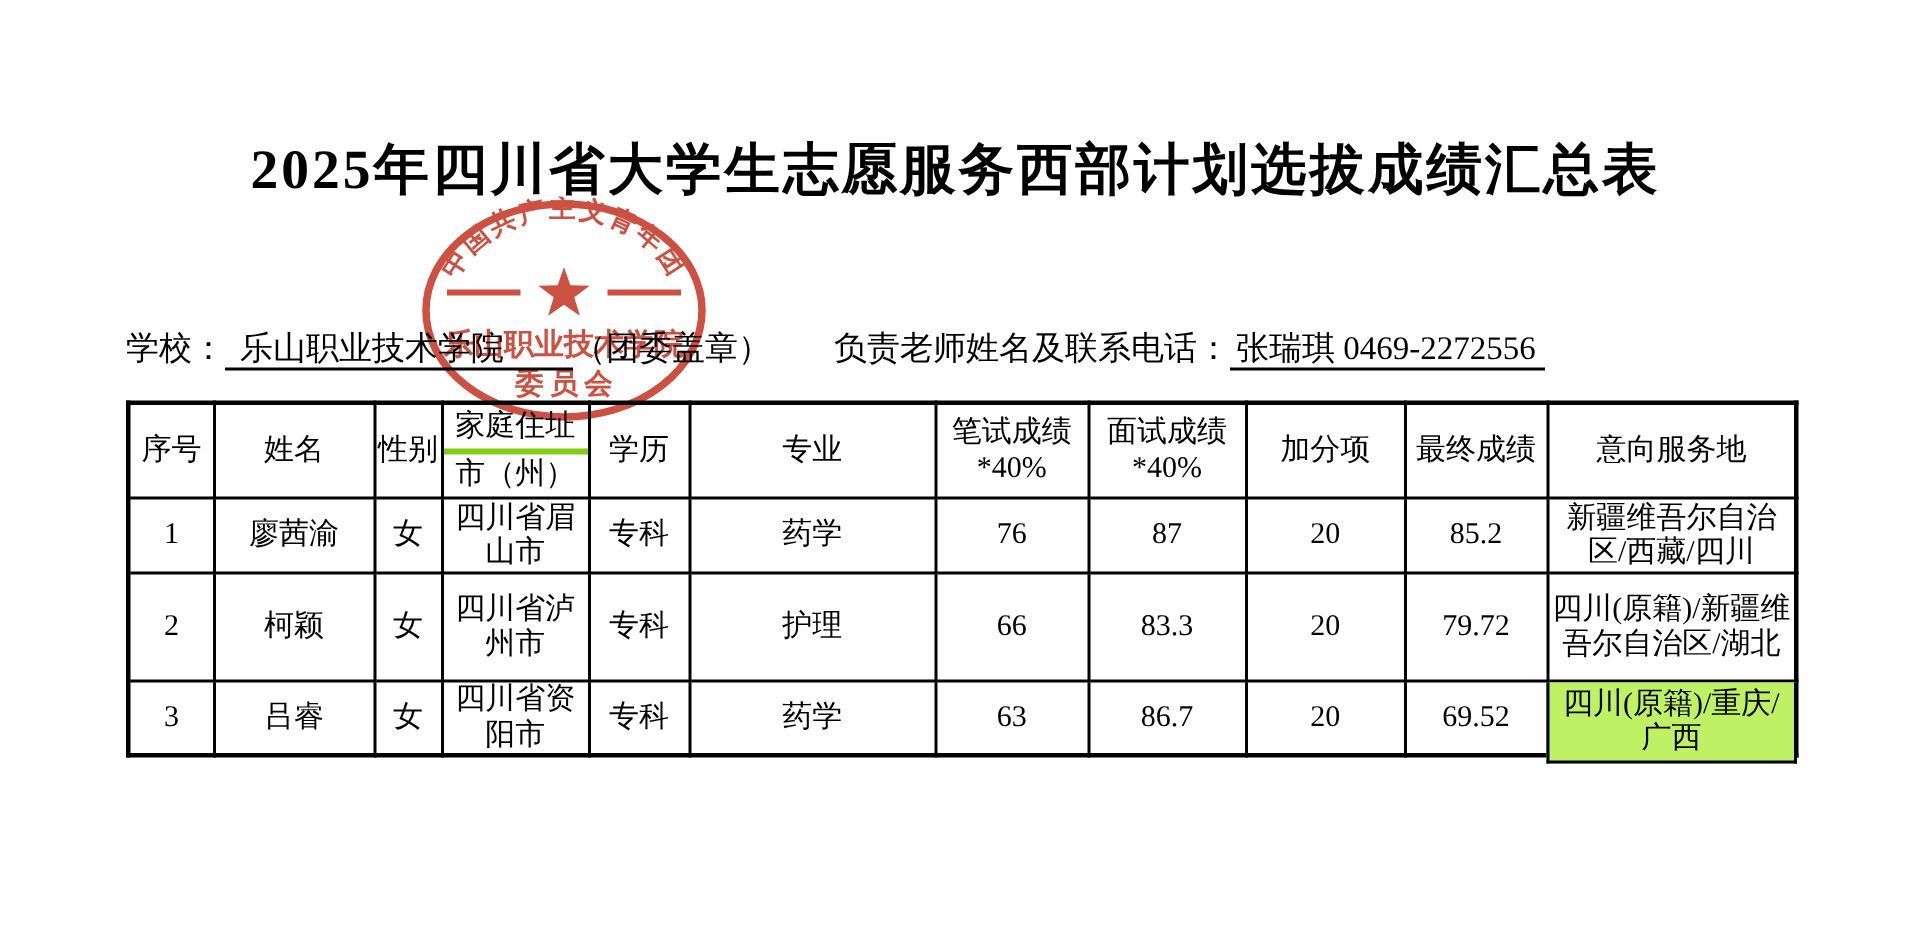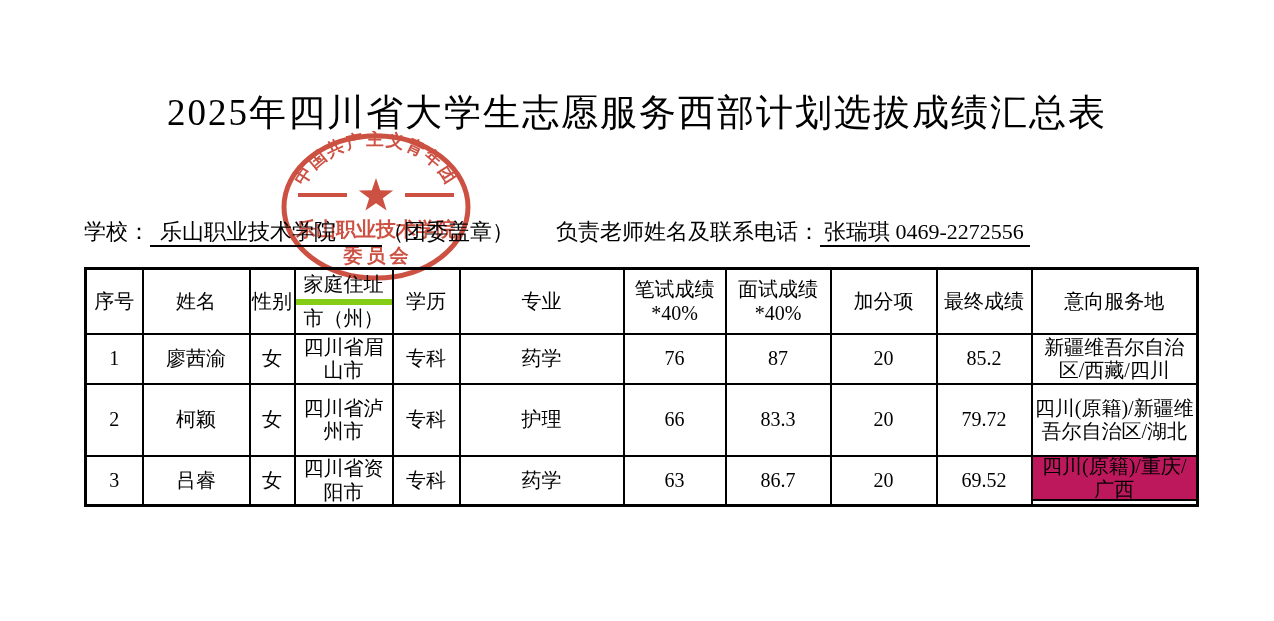--- a/index.html
+++ b/index.html
@@ -8,21 +8,21 @@
     width: 1274px; height: 621px;
     background: #ffffff;
     font-family: "Liberation Serif", "DejaVu Serif", serif;
     color: #000;
   }
   .page { position: relative; width: 1274px; height: 621px; overflow: hidden; background: #fff; }
 
   .title {
     position: absolute; top: 88px; left: 0; width: 100%;
     margin: 0; text-align: center;
-    font-size: 37px; font-weight: normal; letter-spacing: 2px;
+    font-size: 37px; font-weight: bold; letter-spacing: 2px;
     white-space: nowrap;
   }
 
   .school-line {
     position: absolute; top: 219px; left: 84px;
     font-size: 22px; line-height: 26px; white-space: nowrap;
   }
   .u { border-bottom: 2px solid #000; padding-bottom: 1px; }
   .school-name { padding-left: 10px; padding-right: 46px; }
   .contact { padding-left: 4px; padding-right: 6px; }
@@ -47,31 +47,31 @@
   .score-table th, .score-table td {
     border: 2px solid #000;
     text-align: center; vertical-align: middle;
     font-weight: normal; padding: 0; line-height: 1.18;
   }
   table.score-table { border: 3px solid #000; }
   .score-table thead tr { height: 52px; }
   .score-table tr.row-1 { height: 50px; }
   .score-table tr.row-2 { height: 72px; }
   .score-table tr.row-3 { height: 48px; }
-  .split-top { border-bottom: 6px solid #84cc16; padding: 3px 0 2px; }
+  .split-top { border-bottom: 4px solid #84cc16; padding: 3px 0 2px; }
   .split-bottom { padding: 2px 0 3px; }
   .bold { font-weight: bold; border-radius: 10px; }
   .num-cell { font-weight: bold; }
   .right-cell { text-align: right; padding-right: 2px; }
   .service-cell { line-height: 1.18; }
   .bump { position: relative; }
   .bump-box {
     position: absolute; left: -2px; top: 0;
-    width: calc(100% + 4px); height: 44px;
-    background: #be185d;
+    width: calc(100% + 4px); height: 54px;
+    background: #bef264;
     border: 2px solid #000; border-top: none;
     display: flex; align-items: center; justify-content: center;
     text-align: center; z-index: 2; line-height: 1.18;
   }
 
   .note {
     position: absolute; top: 493px; left: 84px;
     font-size: 20px; white-space: nowrap;
   }
   .note-label { font-weight: bold; }

